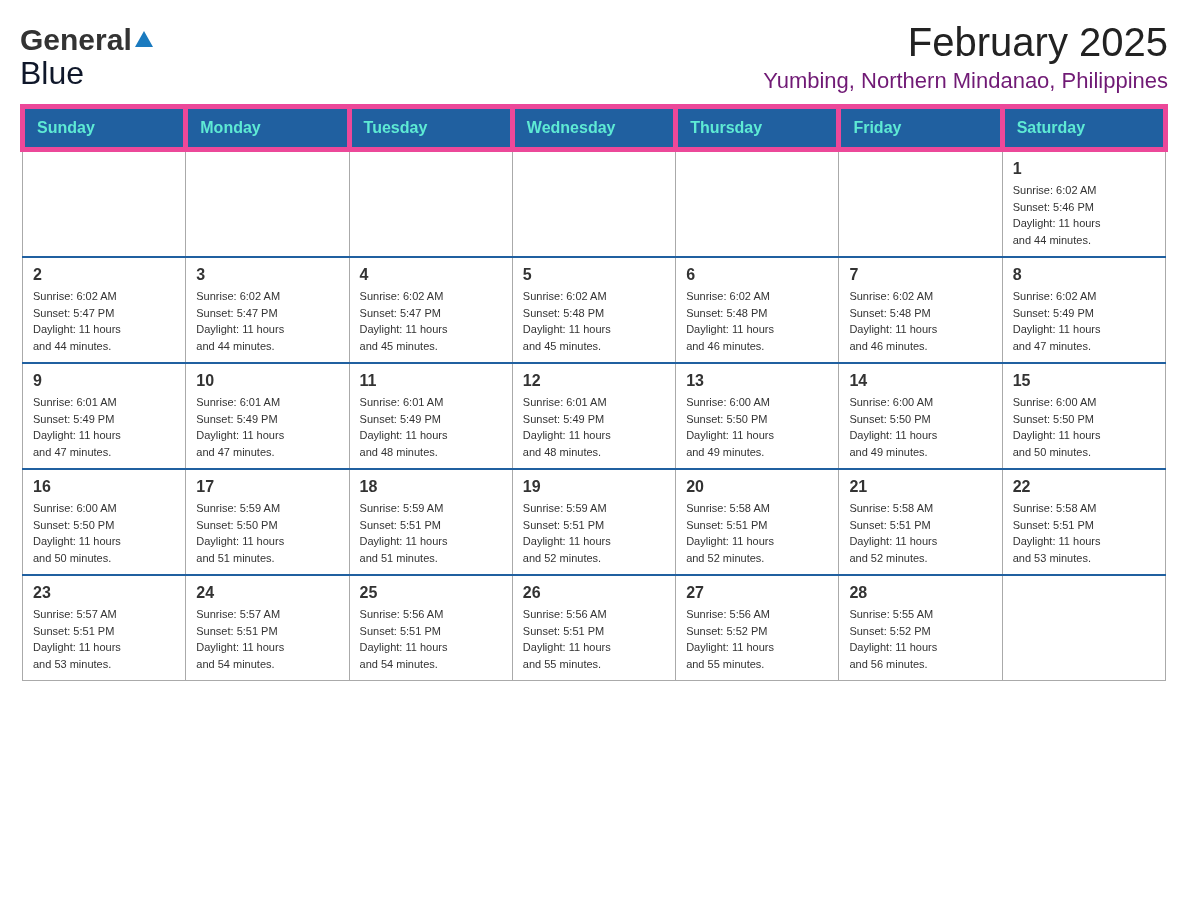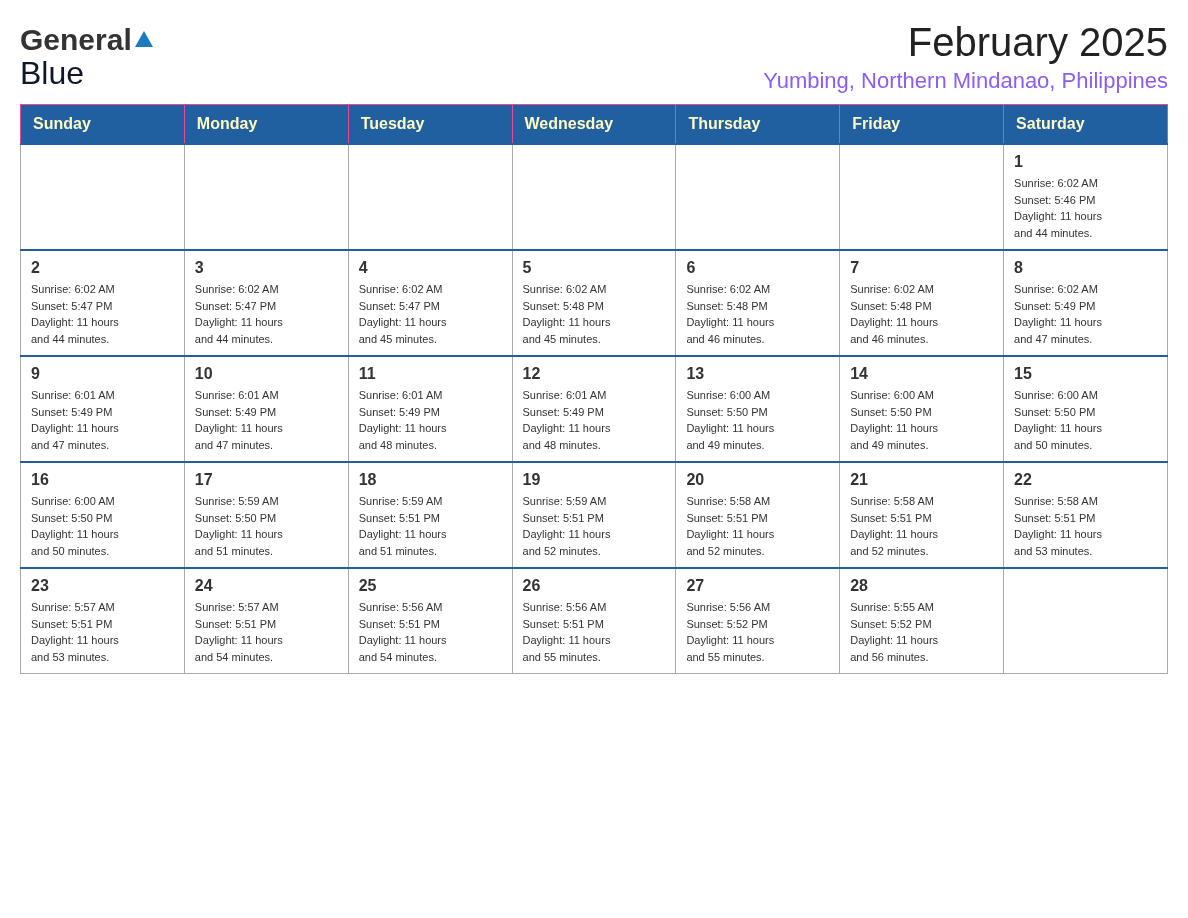--- a/index.html
+++ b/index.html
@@ -20,36 +20,36 @@
       text-align: right;
     }
     .month-title {
       font-size: 40px;
       font-weight: normal;
       color: #222;
       line-height: 1.1;
     }
     .location-title {
       font-size: 22px;
-      color: #8b5cf6;
+      color: #701a75;
       margin-top: 4px;
     }
     .calendar {
       width: 100%;
       border-collapse: collapse;
       margin-top: 10px;
     }
     .calendar th {
       background-color: #2060a0;
-      color: #fef9c3;
+      color: #5eead4;
       font-size: 16px;
       font-weight: bold;
       padding: 10px 12px;
       text-align: left;
-      border: 1px solid #ec4899;
+      border: 5px solid #ec4899;
     }
     .calendar td {
       vertical-align: top;
       padding: 8px 10px;
       border: 1px solid #aaa;
       width: calc(100% / 7);
       min-height: 110px;
       background: #fff;
       font-size: 13px;
       color: #333;

